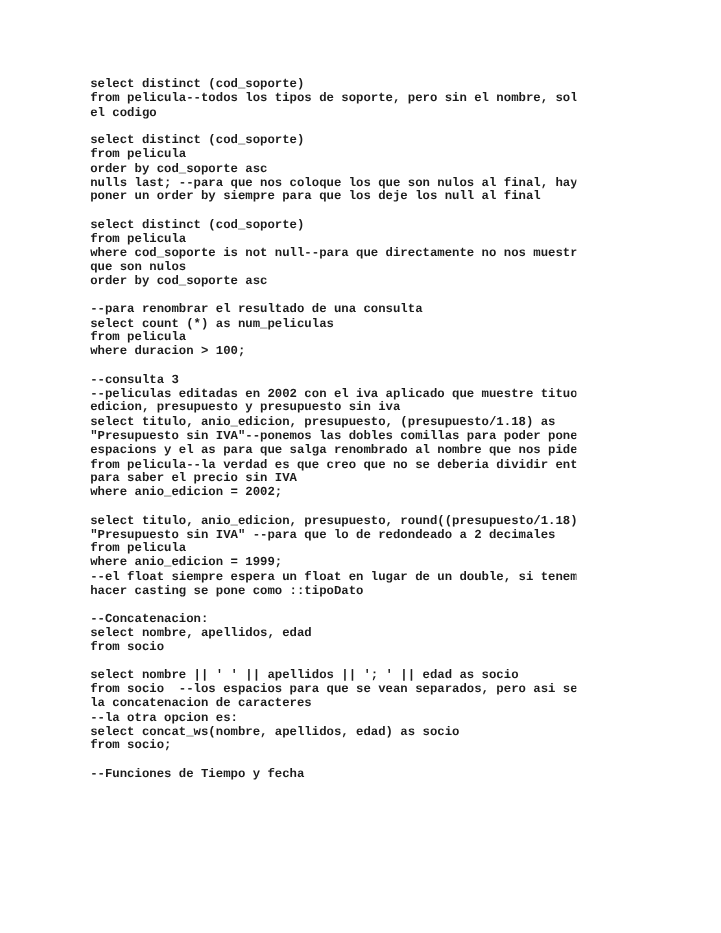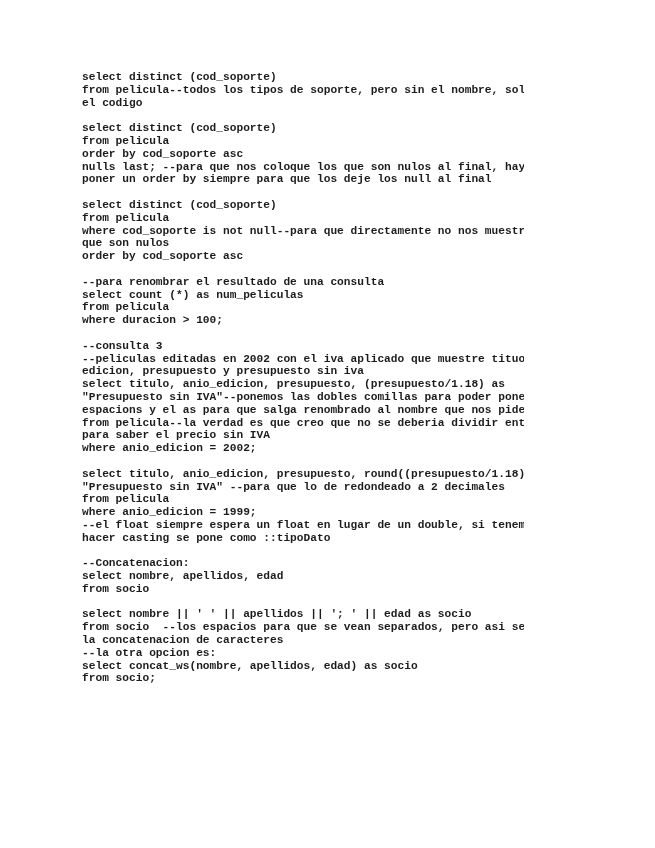--- a/index.html
+++ b/index.html
@@ -76,14 +76,15 @@
 hacer casting se pone como ::tipoDato</pre>
     <pre class="code-block">--Concatenacion:
 select nombre, apellidos, edad
 from socio</pre>
     <pre class="code-block">select nombre || ' ' || apellidos || '; ' || edad as socio
 from socio  --los espacios para que se vean separados, pero asi se hace
 la concatenacion de caracteres
 --la otra opcion es:
 select concat_ws(nombre, apellidos, edad) as socio
 from socio;</pre>
+    <pre class="code-block">--Funciones de Tiempo y fecha</pre>
   </div>
 </div>
 
 </body></html>

